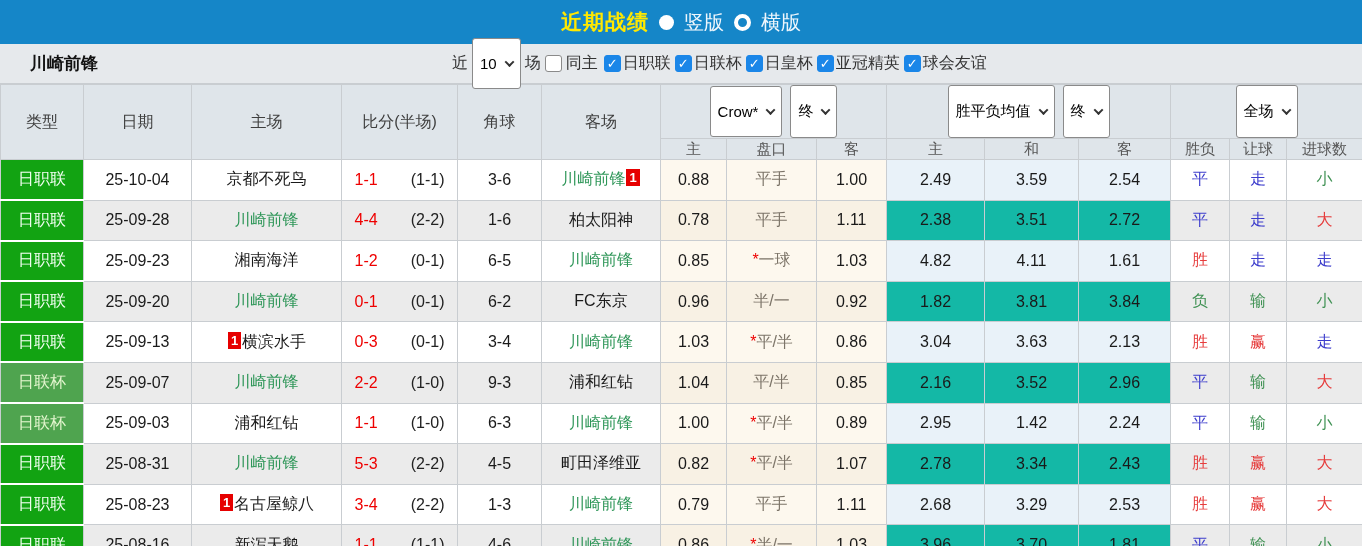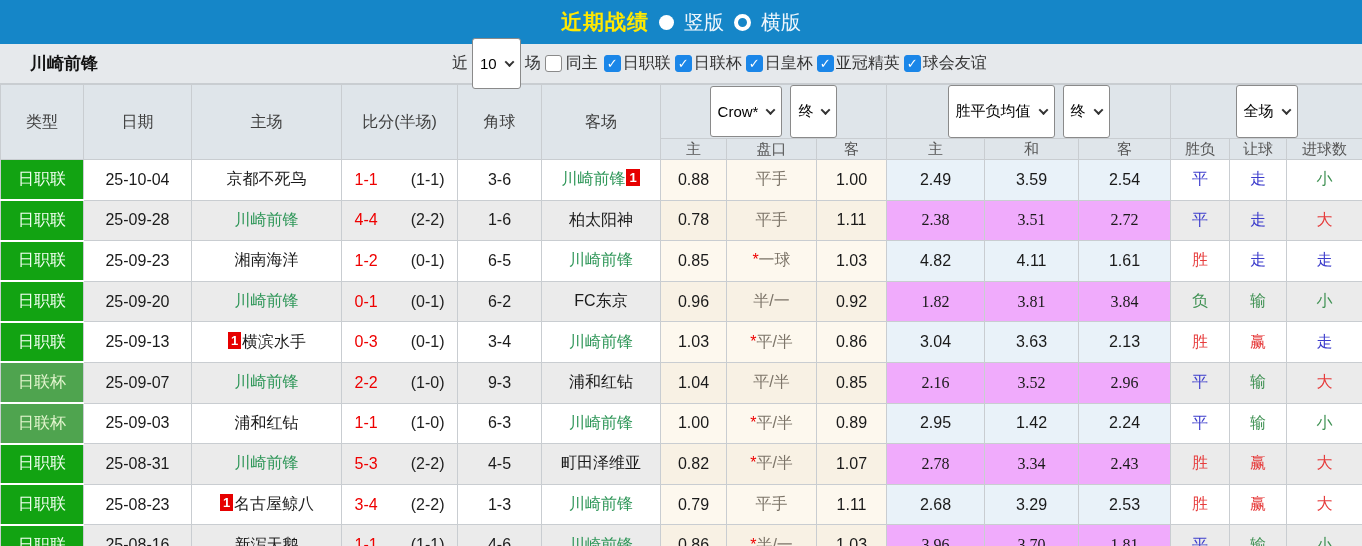--- a/index.html
+++ b/index.html
@@ -33,21 +33,21 @@
   .selwrap { display:flex; align-items:center; justify-content:center; gap:8px; }
   tbody tr { height:40.6px; }
   tbody td { font-size:16px; color:#1a1a1a; }
   td.league { background:#12a312; color:#f2fff2; border-bottom:2px solid #fff; font-size:16px; }
   td.league.cup { background:#4fa44f; color:#e4f6cf; }
   tr.odd  td.plain { background:#fff; }
   tr.even td.plain { background:#ebebeb; }
   td.odds-bg { background:#fdf8ee; }
   tr.even td.odds-bg { background:#f8f1e4;margin-top:24px; }
   td.avg-bg { background:#e9f2f9; }
-  tr.even td.avg-bg { background:#f0abfc;font-family:Liberation Serif, serif; }
+  tr.even td.avg-bg { background:#14b8a6; }
   .tname { color:#1a1a1a; cursor:pointer; }
   .tname.green { color:#2e9658; }
   .badge { display:inline-block; background:#e60000; color:#fff; font-size:13px; font-weight:bold; line-height:17px; height:17px; padding:0 3px; vertical-align:2px; margin:0 1px; }
   .score-full { color:#ee0000; }
   .score-half { color:#222;margin-left:33px; }
   .handicap-text { color:#7c7468; }
   .star { color:#ee0000; }
   .c-r { color:#e63c3c; }
   .c-g { color:#3f9153; }
   .c-b { color:#3c3ccc; }

